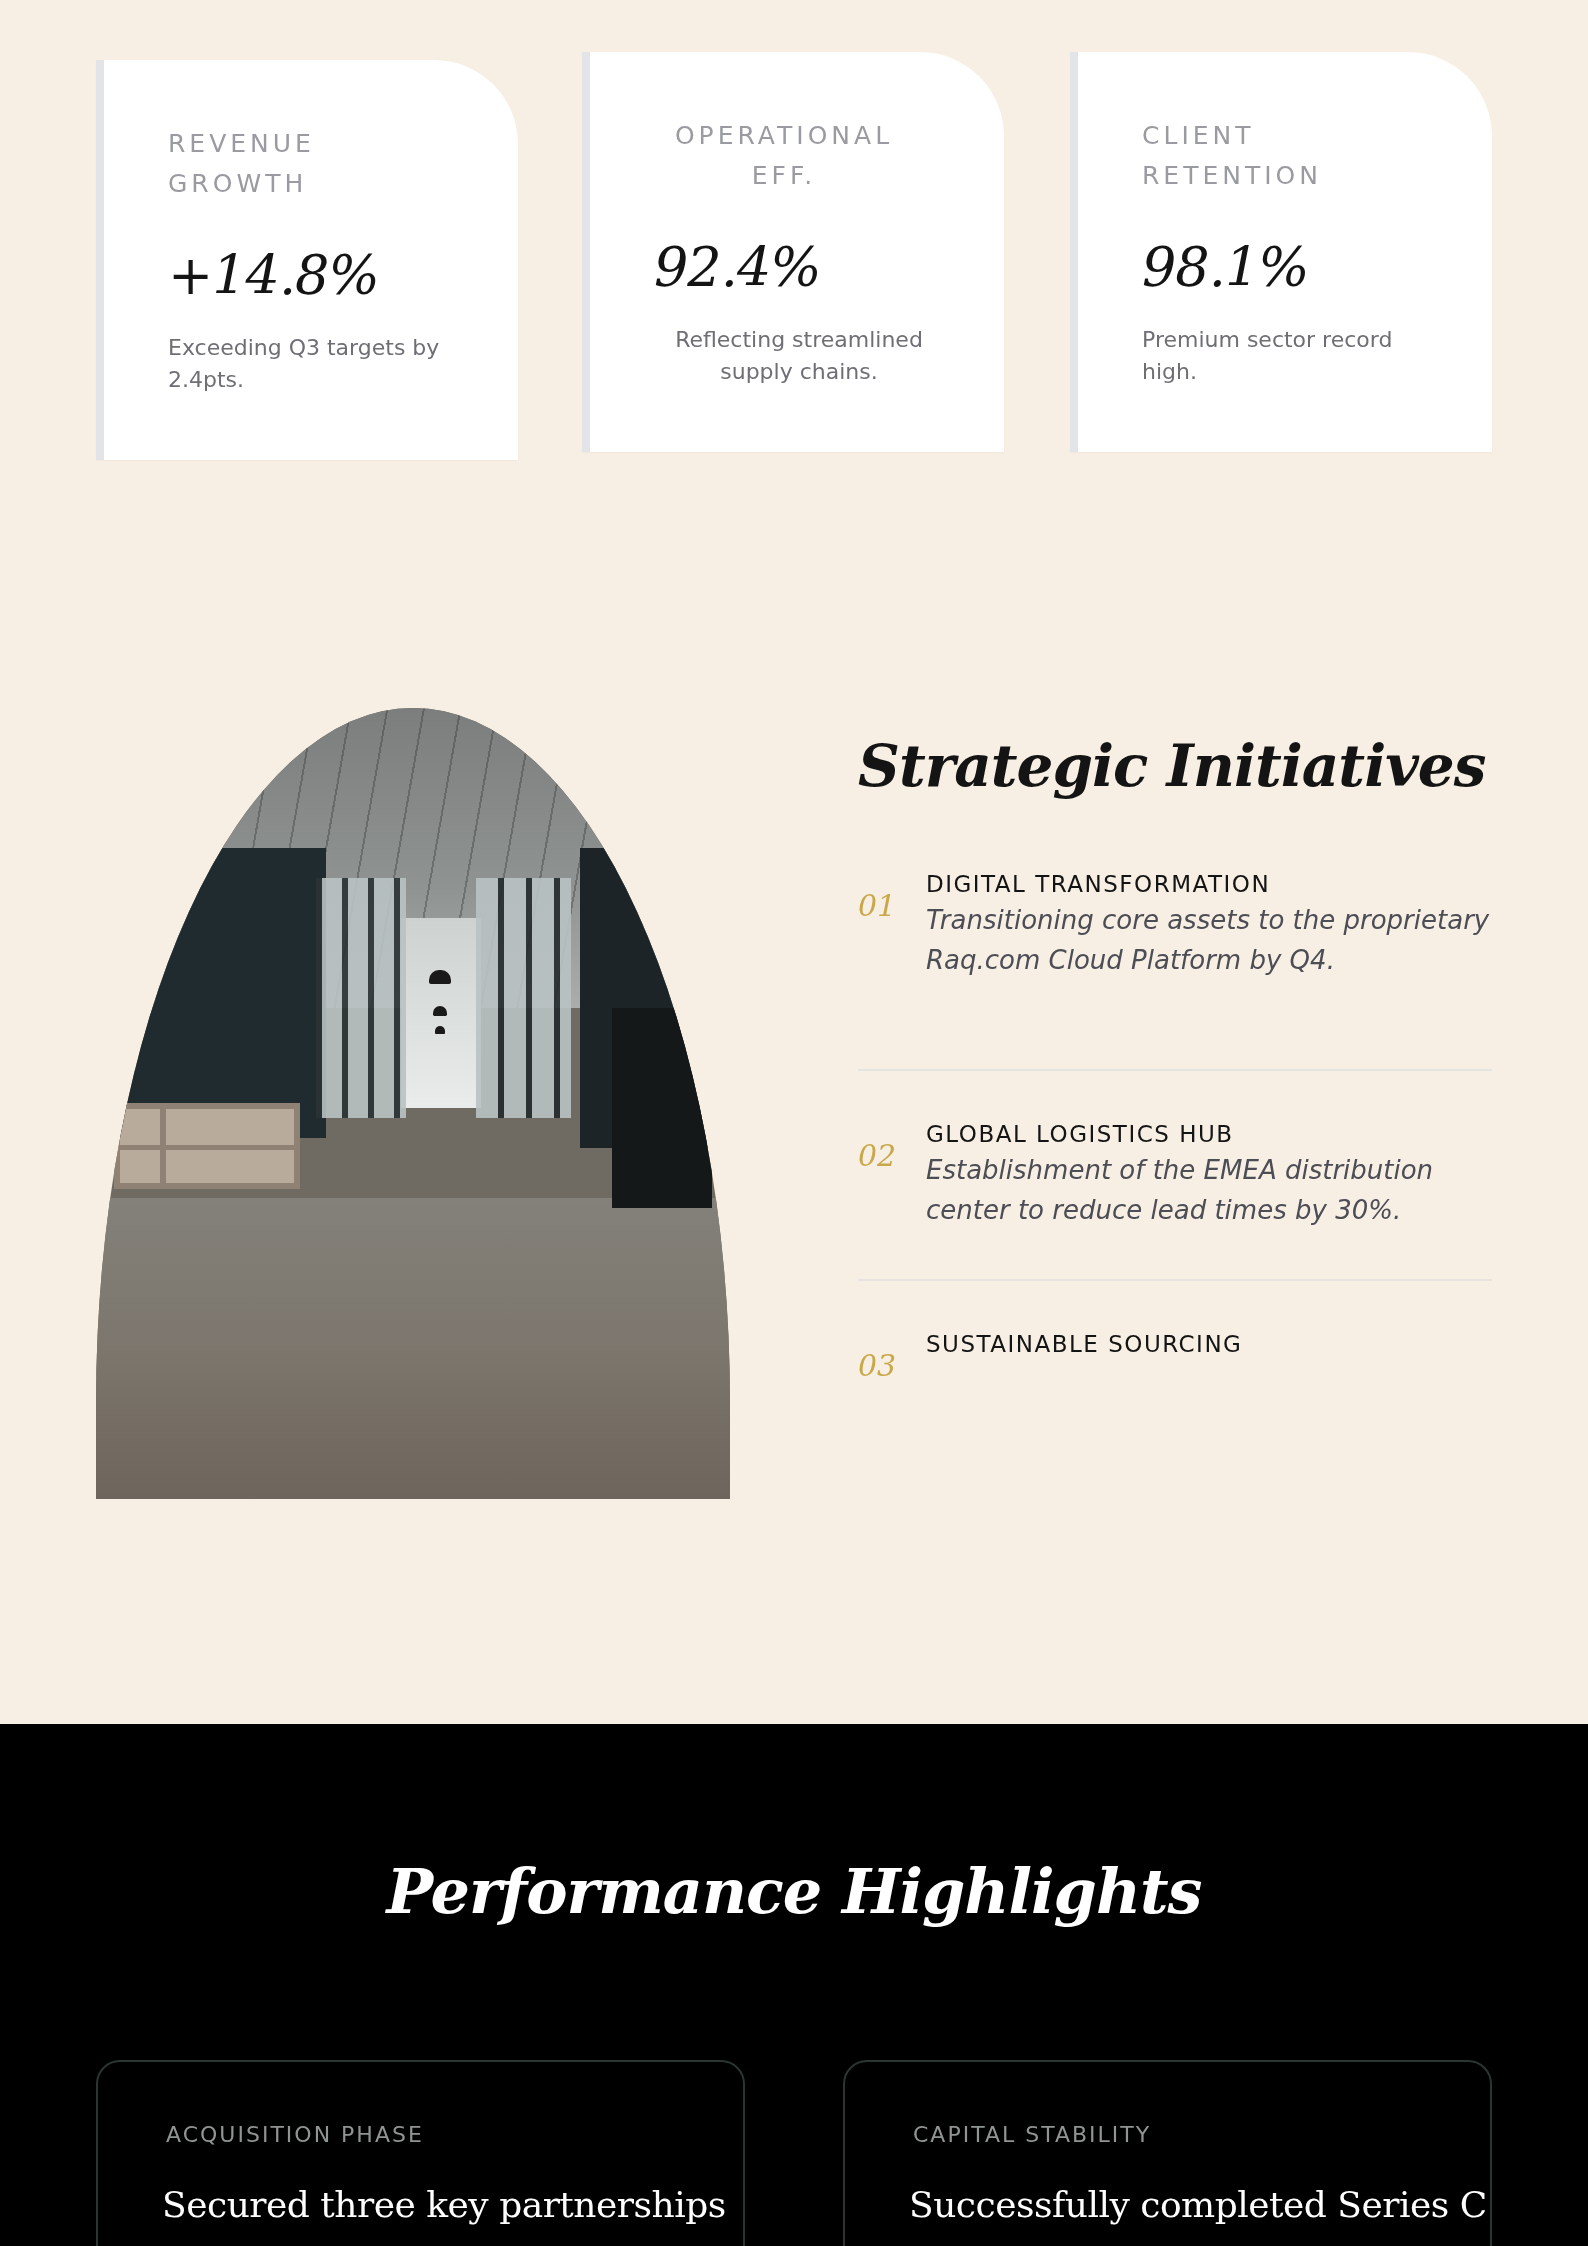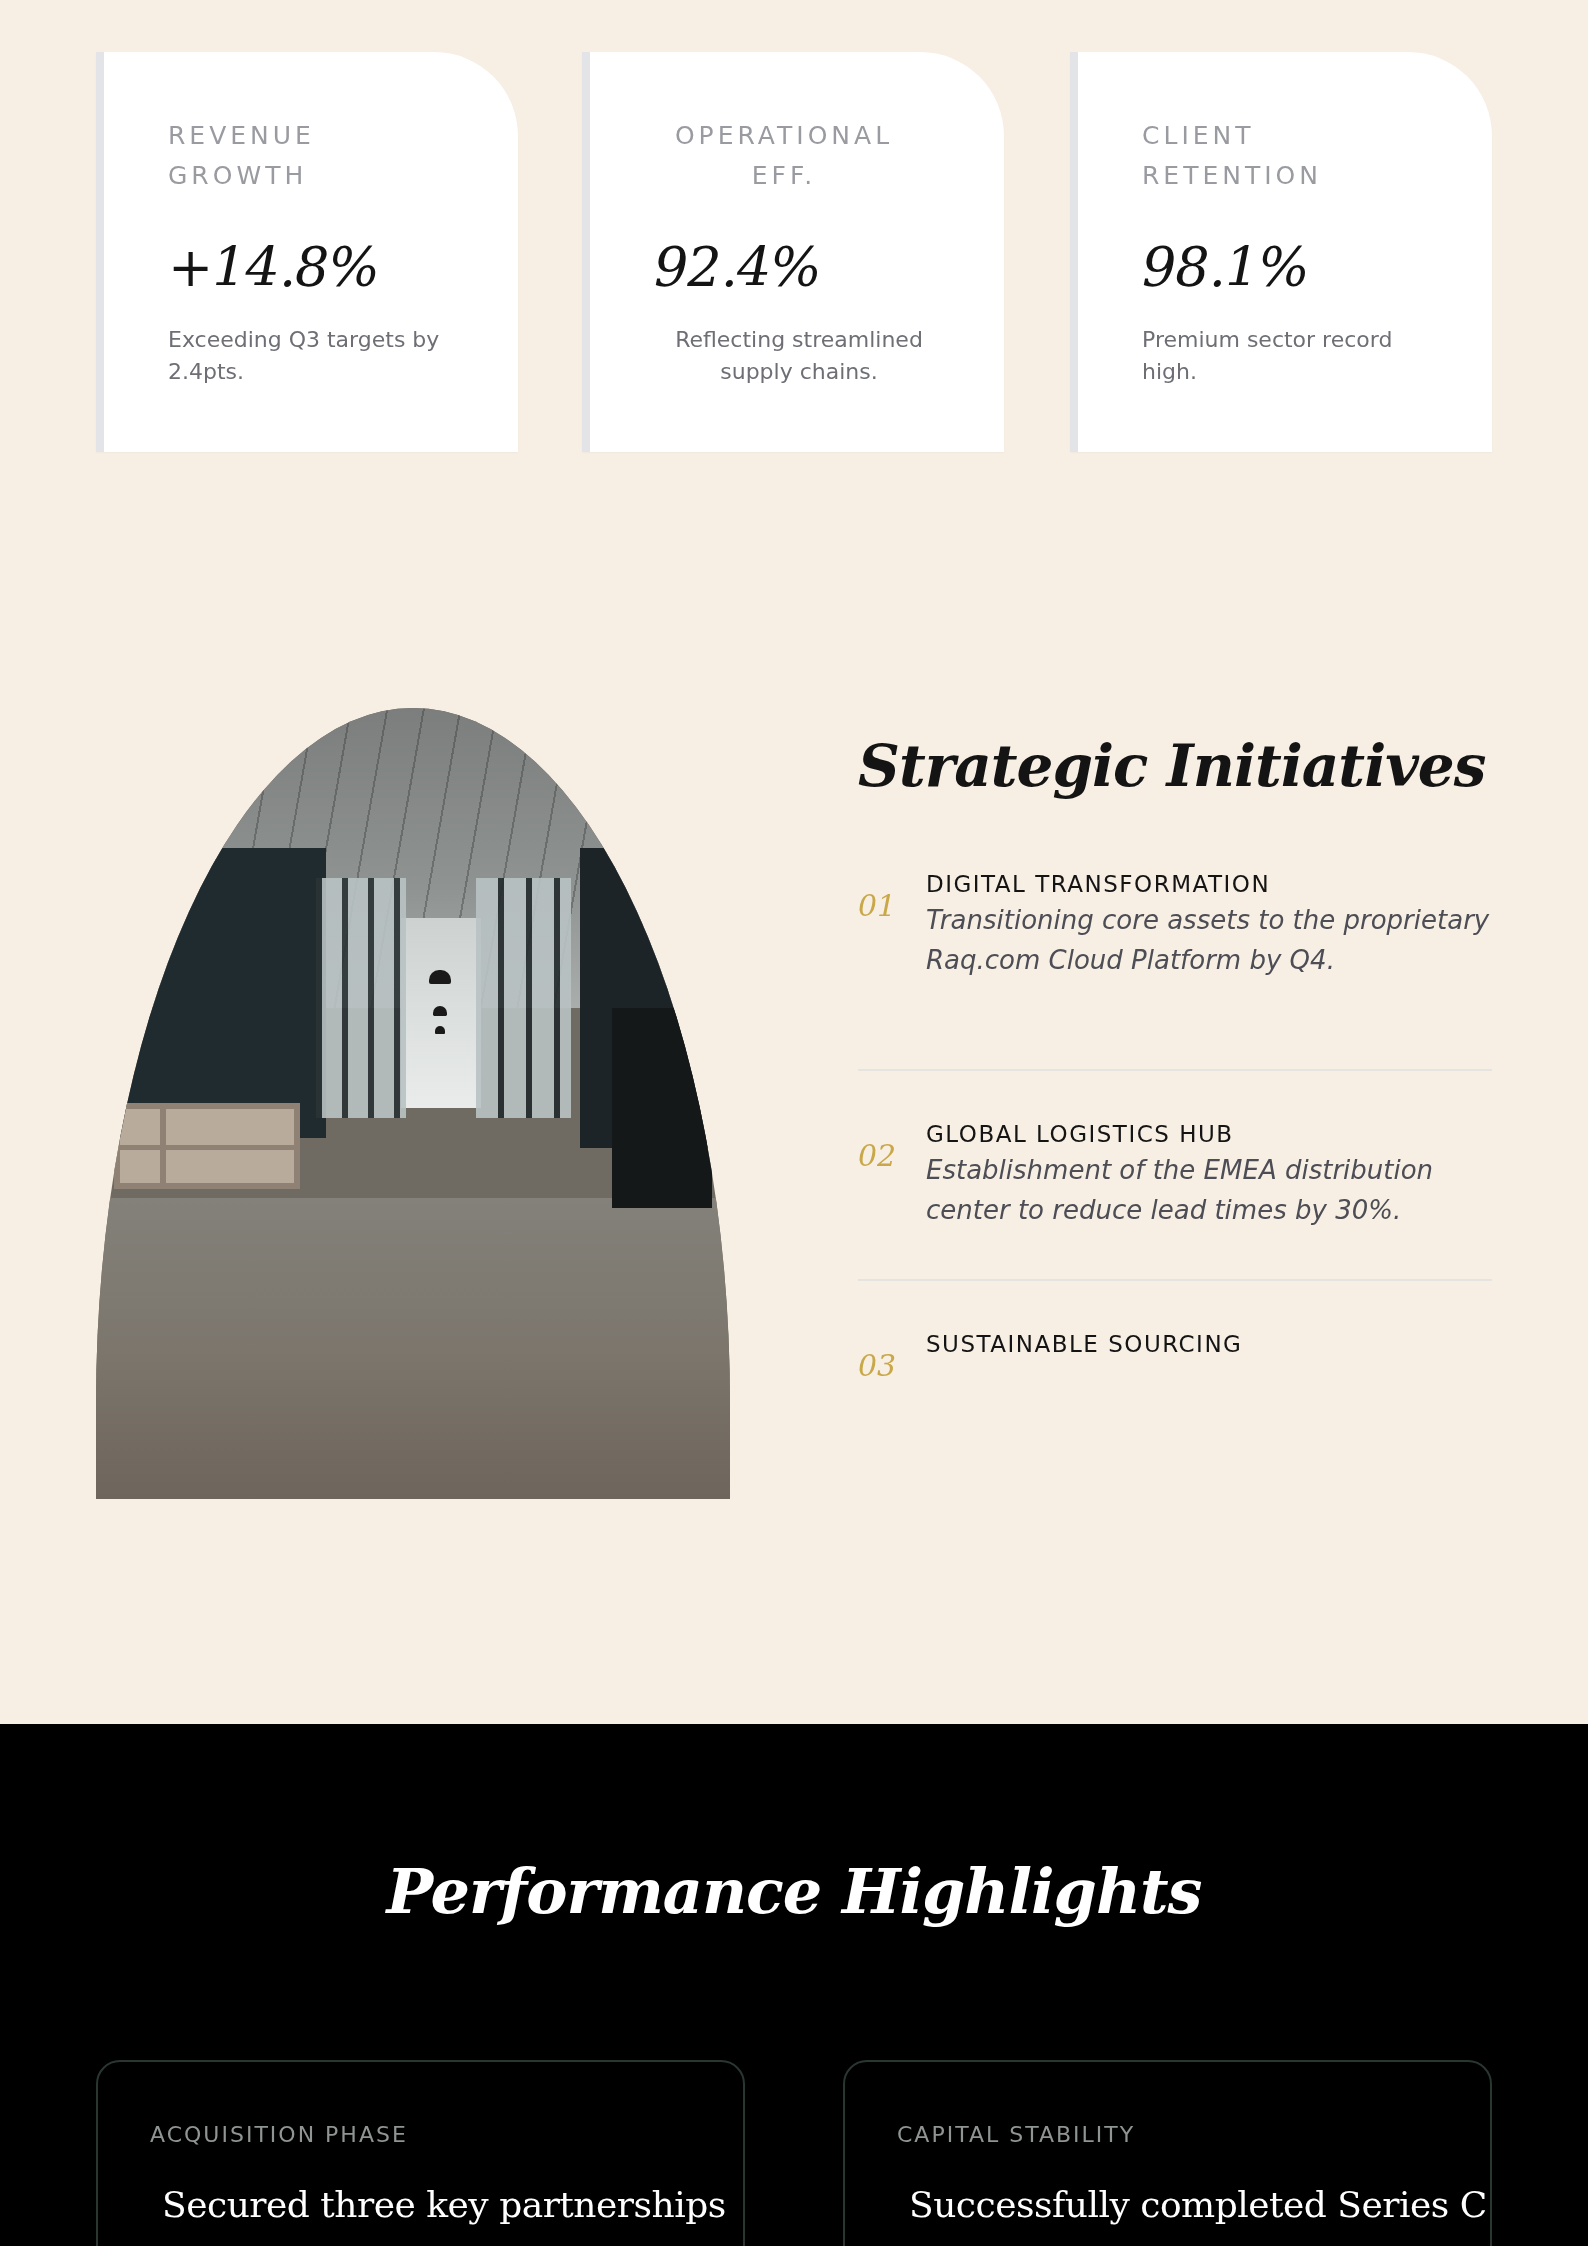--- a/index.html
+++ b/index.html
@@ -19,21 +19,21 @@
     .kpi-card {
       position: absolute;
       top: 52px;
       width: 422px;
       height: 400px;
       background: #ffffff;
       border-left: 8px solid #e3e4e8;
       border-top-right-radius: 84px;
       box-shadow: 0 1px 2px rgba(0,0,0,0.03);
     }
-    .kpi-card.c1 { left: 96px; }
+    .kpi-card.c1 { left: 96px; margin-top: 8px; }
     .kpi-card.c2 { left: 582px; text-align: center; }
     .kpi-card.c3 { left: 1070px; }
     .kpi-label {
       position: absolute;
       left: 64px;
       top: 64px;
       width: 260px;
       font-family: "DejaVu Sans", sans-serif;
       font-size: 25px;
       line-height: 40px;
@@ -215,21 +215,21 @@
       top: 336px;
       width: 649px;
       height: 260px;
       border: 2px solid #2a3731;
       border-radius: 24px;
     }
     .hl-card.h1 { left: 96px; }
     .hl-card.h2 { left: 843px; }
     .hl-label {
       position: absolute;
-      left: 52px;
+      left: 68px;
       top: 60px;
       font-family: "DejaVu Sans", sans-serif;
       font-size: 22px;
       letter-spacing: 2px;
       color: #8f9592;
       text-transform: uppercase;
     }
     .hl-text {
       position: absolute;
       left: 64px;

